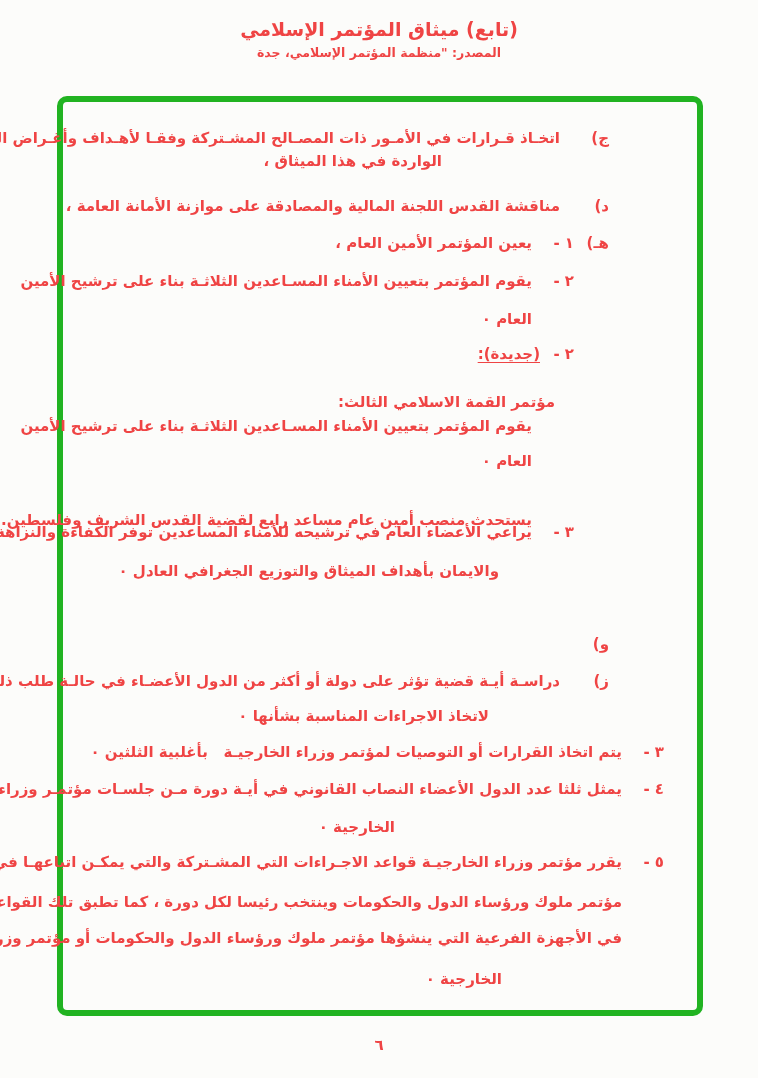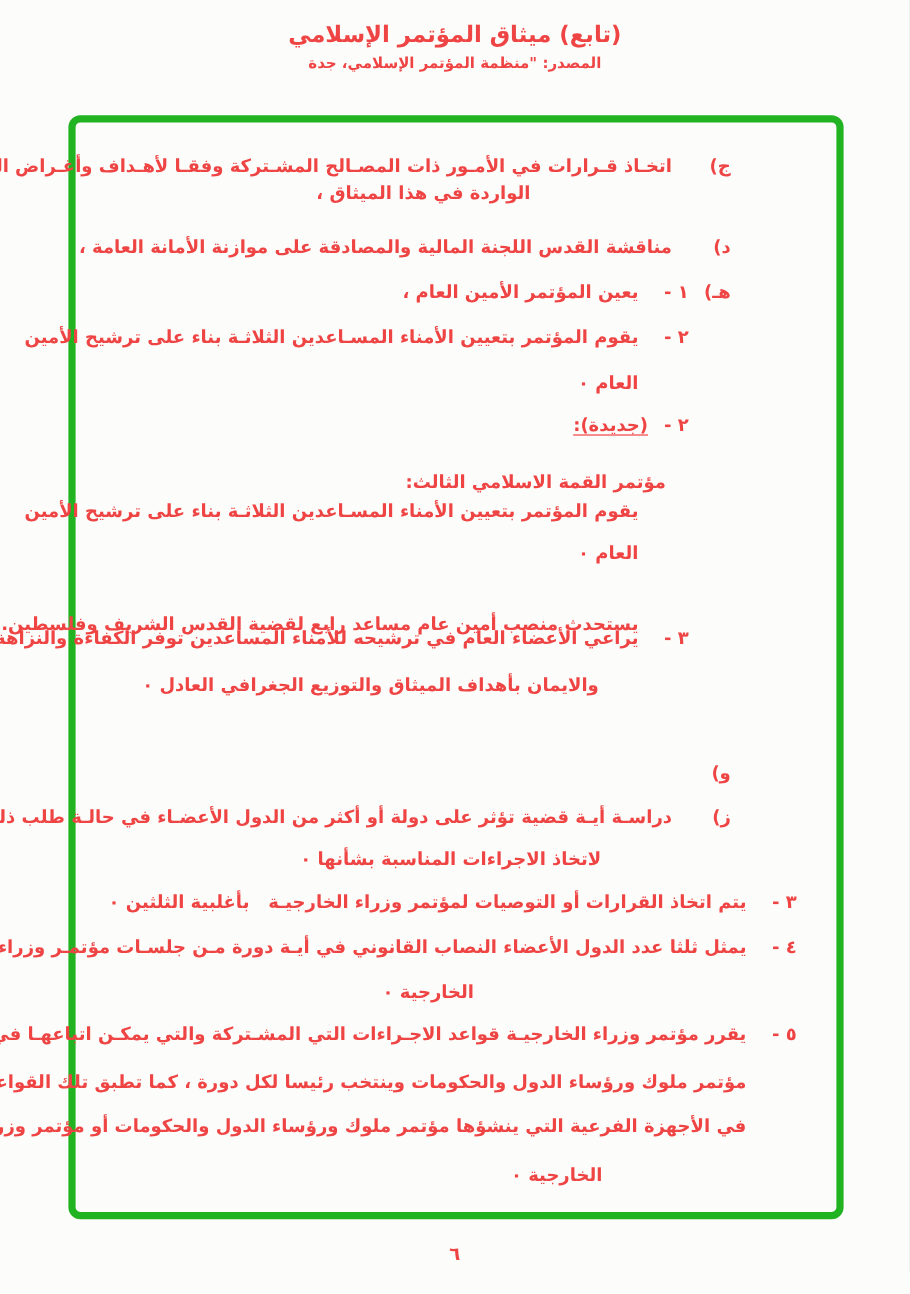--- a/index.html
+++ b/index.html
@@ -120,21 +120,21 @@
 
     <div class="line" style="top:531px; right:88px;">
       <span class="m-letter w49">و)</span>
     </div>
 
     <div class="line" style="top:568px; right:88px;">
       <span class="m-letter w49">ز)</span>
       <span class="txt">دراسـة أيـة قضية تؤثر على دولة أو أكثر من الدول الأعضـاء في حالـة طلب ذلك</span>
     </div>
 
-    <div class="line" style="top:603px; right:196px;">
+    <div class="line" style="top:603px; right:208px;">
       <span class="txt">لاتخاذ الاجراءات المناسبة بشأنها ٠</span>
     </div>
 
     <div class="line" style="top:639px; right:33px;">
       <span class="m-letter w42">٣ -</span>
       <span class="txt">يتم اتخاذ القرارات أو التوصيات لمؤتمر وزراء الخارجيـة   بأغلبية الثلثين ٠</span>
     </div>
 
     <div class="line" style="top:676px; right:33px;">
       <span class="m-letter w42">٤ -</span>

